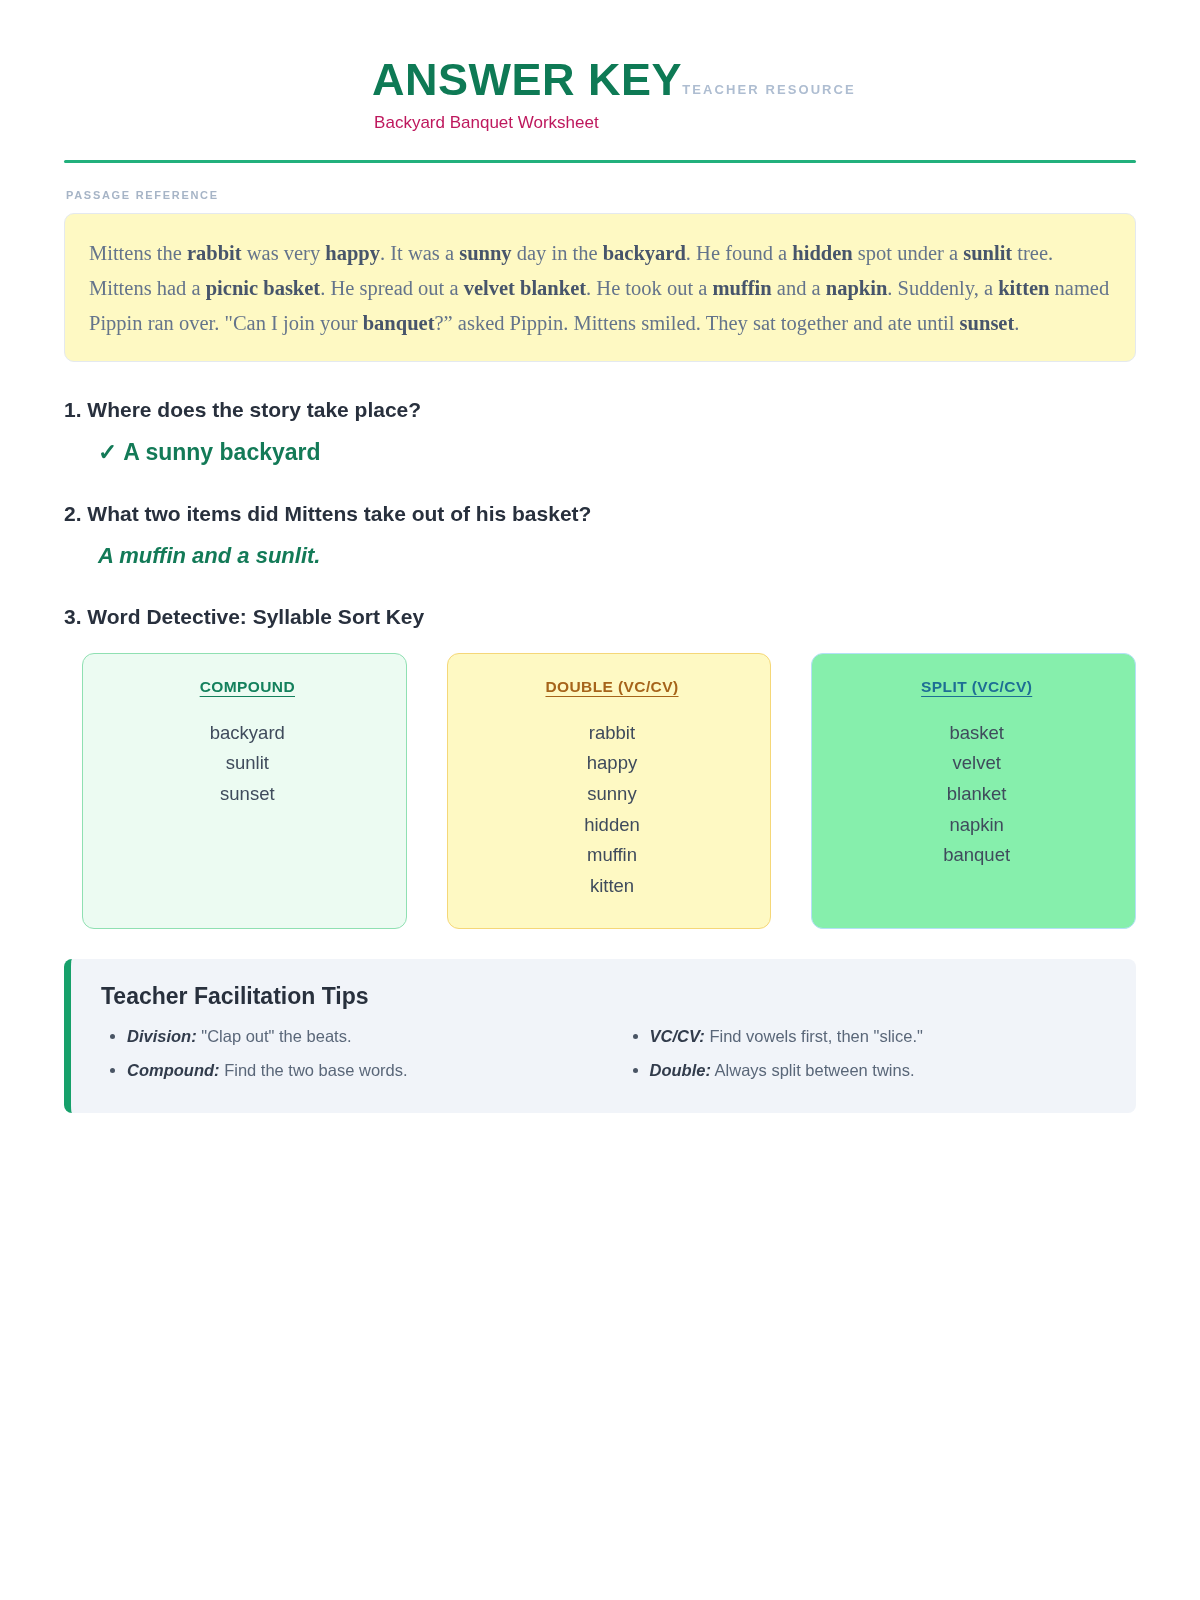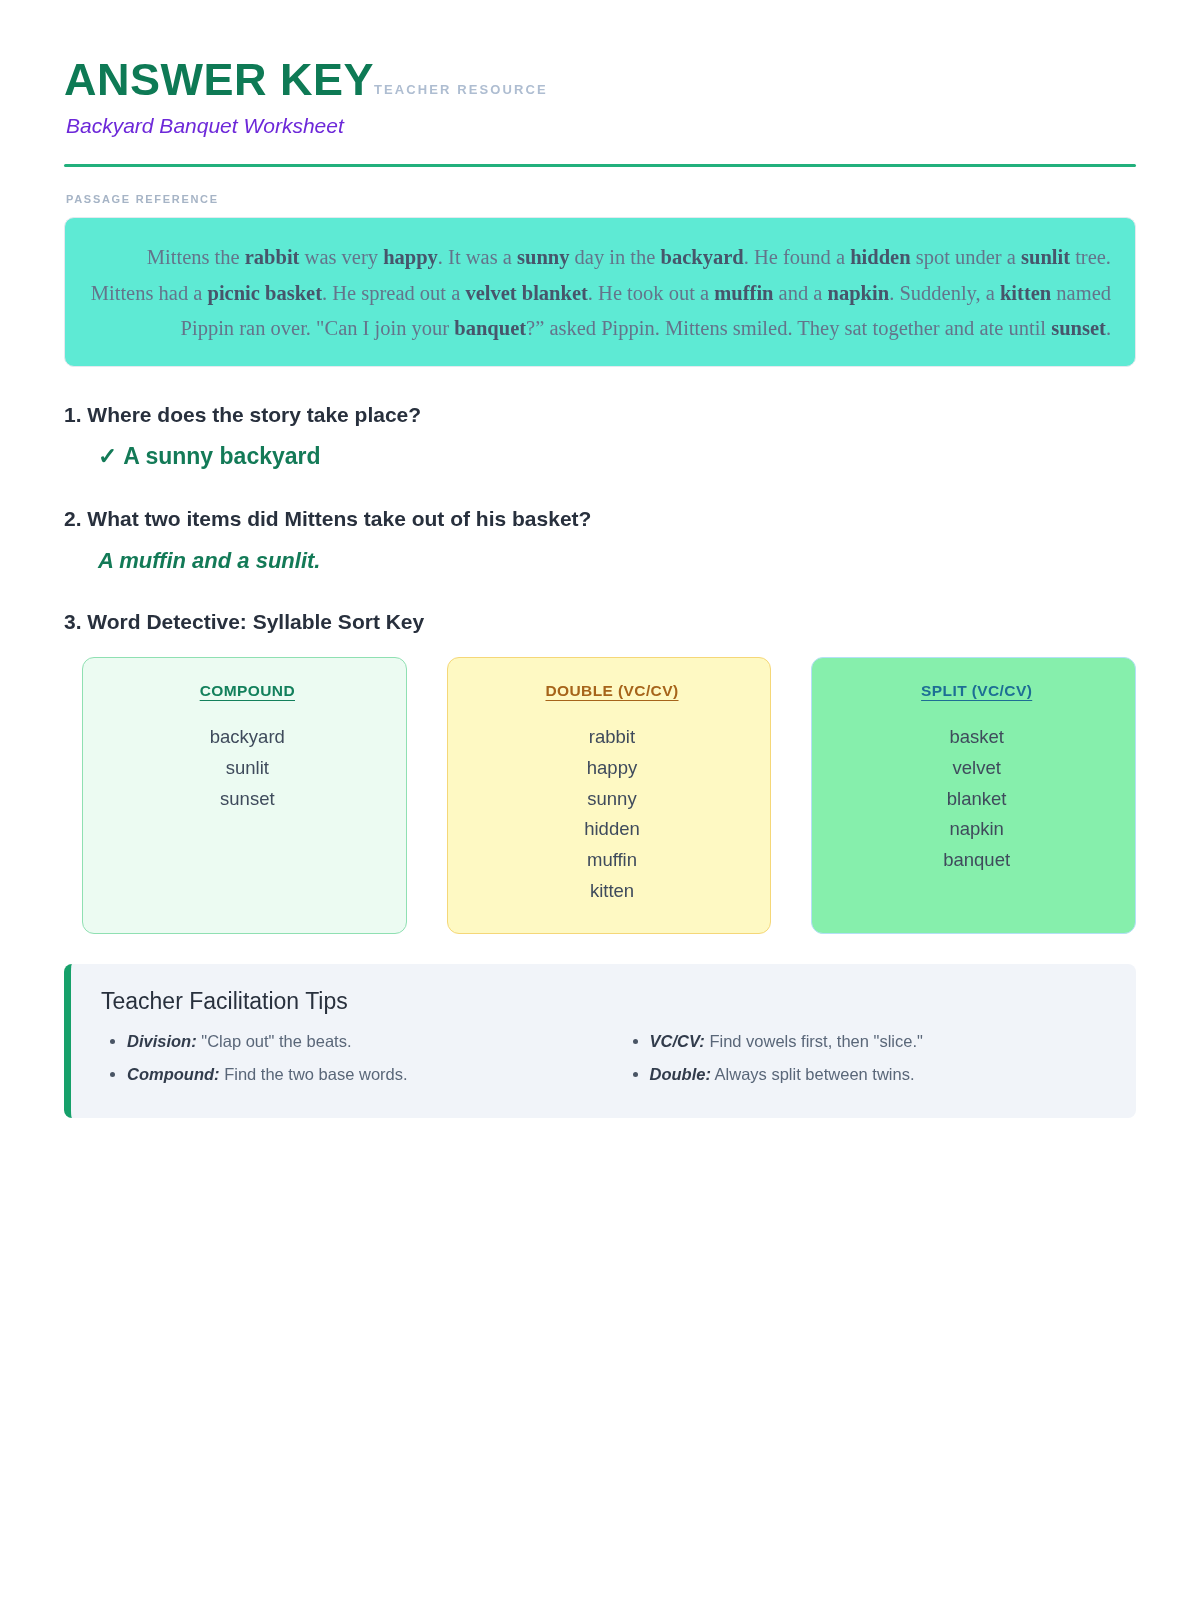--- a/index.html
+++ b/index.html
@@ -14,35 +14,35 @@
   }
 
   .page {
     padding: 56px 64px 0 64px;
   }
 
   
   .header {
     display: flex;
     align-items: flex-start;
-    justify-content: flex-start;
+    justify-content: center;
+    margin-left: 28px;
   }
   .header-left { flex: 0 1 auto; }
   .doc-title {
     font-size: 45px;
     font-weight: bold;
     color: #0e7a55;
     letter-spacing: 0.5px;
     line-height: 1.05;
     margin: 0;
   }
   .doc-subtitle {
-    font-size: 21px;
-    font-style: italic;
-    color: #6d28d9;
+    font-size: 17px;
+    color: #be185d;
     margin: 10px 0 0 2px;
     line-height: 1.2;
   }
   .resource-tag {
     font-size: 13px;
     font-weight: bold;
     letter-spacing: 2.1px;
     color: #aebdd1;
     padding-top: 26px;
     white-space: nowrap;
@@ -56,25 +56,24 @@
 
   
   .section-label {
     font-size: 11px;
     font-weight: bold;
     letter-spacing: 1.7px;
     color: #a6b4c6;
     margin: 26px 0 12px 2px;
   }
   .passage-box {
-    background: #5eead4;
+    background: #fef9c3;
     border: 1px solid #e4e9ef;
     border-radius: 10px;
     padding: 22px 24px 20px 24px;
-    text-align: right;
   }
   .passage-text {
     font-family: "Liberation Serif", serif;
     font-size: 20.5px;
     line-height: 1.72;
     color: #64748b;
     margin: 0;
   }
   .passage-text b { color: #47556b; font-weight: bold; }
 
@@ -143,21 +142,21 @@
   
   .tips-box {
     margin-top: 30px;
     background: #f1f4f9;
     border-left: 7px solid #16a06a;
     border-radius: 8px;
     padding: 24px 30px 26px 30px;
   }
   .tips-title {
     font-size: 23px;
-    font-weight: normal;
+    font-weight: bold;
     color: #28303d;
     margin: 0 0 10px 0;
   }
   .tips-grid {
     display: grid;
     grid-template-columns: 1fr 1fr;
     column-gap: 40px;
   }
   .tips-grid ul {
     margin: 0;

